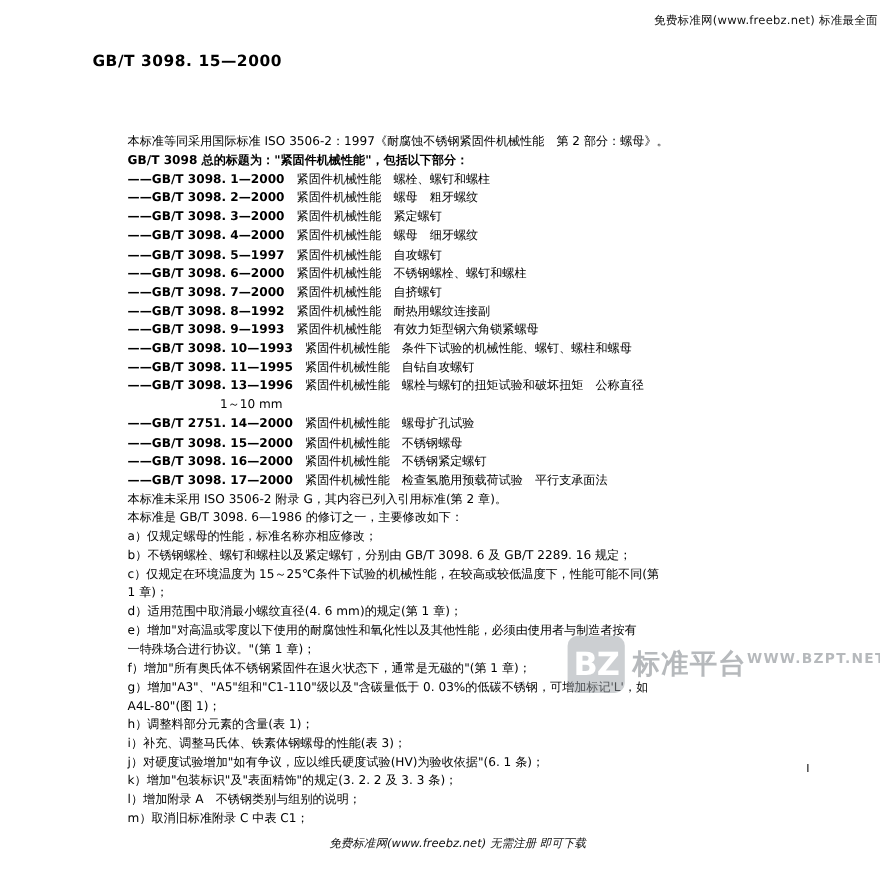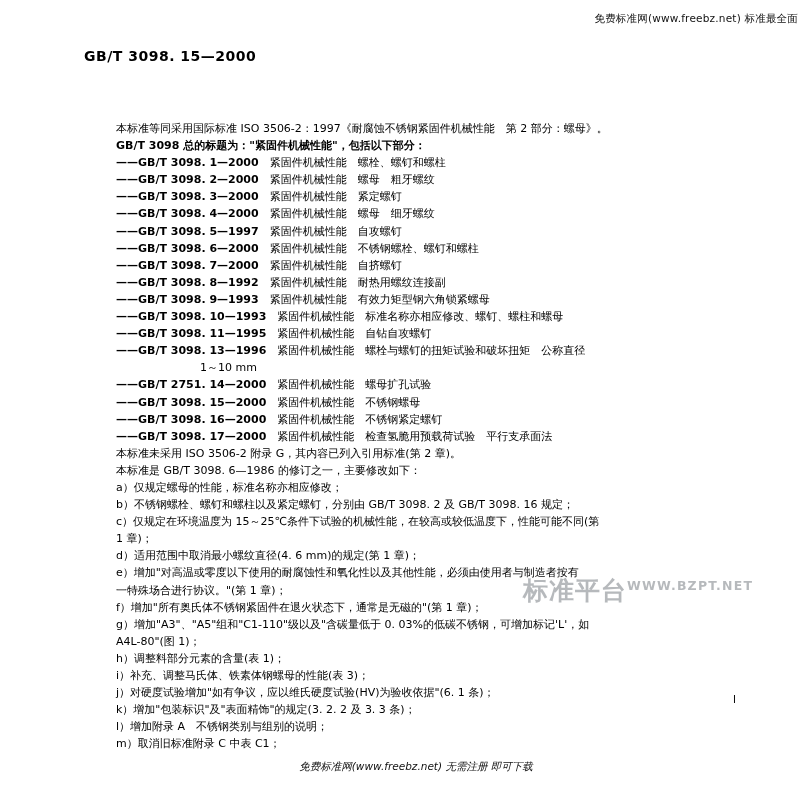--- a/index.html
+++ b/index.html
@@ -146,52 +146,53 @@
     <div id="part-list">
         <div class="listline"><span class="bold">——GB/T 3098. 1—2000　</span><span>紧固件机械性能　</span><span>螺栓、螺钉和螺柱</span></div>
         <div class="listline"><span class="bold">——GB/T 3098. 2—2000　</span><span>紧固件机械性能　</span><span>螺母　粗牙螺纹</span></div>
         <div class="listline"><span class="bold">——GB/T 3098. 3—2000　</span><span>紧固件机械性能　</span><span>紧定螺钉</span></div>
         <div class="listline"><span class="bold">——GB/T 3098. 4—2000　</span><span>紧固件机械性能　</span><span>螺母　细牙螺纹</span></div>
         <div class="listline"><span class="bold">——GB/T 3098. 5—1997　</span><span>紧固件机械性能　</span><span>自攻螺钉</span></div>
         <div class="listline"><span class="bold">——GB/T 3098. 6—2000　</span><span>紧固件机械性能　</span><span>不锈钢螺栓、螺钉和螺柱</span></div>
         <div class="listline"><span class="bold">——GB/T 3098. 7—2000　</span><span>紧固件机械性能　</span><span>自挤螺钉</span></div>
         <div class="listline"><span class="bold">——GB/T 3098. 8—1992　</span><span>紧固件机械性能　</span><span>耐热用螺纹连接副</span></div>
         <div class="listline"><span class="bold">——GB/T 3098. 9—1993　</span><span>紧固件机械性能　</span><span>有效力矩型钢六角锁紧螺母</span></div>
-        <div class="listline"><span class="bold">——GB/T 3098. 10—1993　</span><span>紧固件机械性能　</span><span>标准名称亦相应修改、螺钉、螺柱和螺母</span></div>
+        <div class="listline"><span class="bold">——GB/T 3098. 10—1993　</span><span>紧固件机械性能　</span><span>条件下试验的机械性能、螺钉、螺柱和螺母</span></div>
         <div class="listline"><span class="bold">——GB/T 3098. 11—1995　</span><span>紧固件机械性能　</span><span>自钻自攻螺钉</span></div>
         <div class="listline"><span class="bold">——GB/T 3098. 13—1996　</span><span>紧固件机械性能　</span><span>螺栓与螺钉的扭矩试验和破坏扭矩　公称直径</span></div>
         <div class="listline cont">1～10 mm</div>
         <div class="listline"><span class="bold">——GB/T 2751. 14—2000　</span><span>紧固件机械性能　</span><span>螺母扩孔试验</span></div>
         <div class="listline"><span class="bold">——GB/T 3098. 15—2000　</span><span>紧固件机械性能　</span><span>不锈钢螺母</span></div>
         <div class="listline"><span class="bold">——GB/T 3098. 16—2000　</span><span>紧固件机械性能　</span><span>不锈钢紧定螺钉</span></div>
         <div class="listline"><span class="bold">——GB/T 3098. 17—2000　</span><span>紧固件机械性能　</span><span>检查氢脆用预载荷试验　平行支承面法</span></div>
       </div>
     <p class="p">本标准未采用 ISO 3506-2 附录 G，其内容已列入引用标准(第 2 章)。</p>
     <p class="p">本标准是 GB/T 3098. 6—1986 的修订之一，主要修改如下：</p>
     <div id="changes-list">
         <p class="p">a）仅规定螺母的性能，标准名称亦相应修改；</p>
-        <p class="p">b）不锈钢螺栓、螺钉和螺柱以及紧定螺钉，分别由 GB/T 3098. 2 及 GB/T 3098. 16 规定；</p>
+        <p class="p">b）不锈钢螺栓、螺钉和螺柱以及紧定螺钉，分别由 GB/T 3098. 6 及 GB/T 2289. 16 规定；</p>
         <p class="p">c）仅规定在环境温度为 15～25℃条件下试验的机械性能，在较高或较低温度下，性能可能不同(第
 1 章)；</p>
         <p class="p">d）适用范围中取消最小螺纹直径(4. 6 mm)的规定(第 1 章)；</p>
         <p class="p">e）增加"对高温或零度以下使用的耐腐蚀性和氧化性以及其他性能，必须由使用者与制造者按有
 一特殊场合进行协议。"(第 1 章)；</p>
         <p class="p">f）增加"所有奥氏体不锈钢紧固件在退火状态下，通常是无磁的"(第 1 章)；</p>
         <p class="p">g）增加"A3"、"A5"组和"C1-110"级以及"含碳量低于 0. 03%的低碳不锈钢，可增加标记'L'，如
 A4L-80"(图 1)；</p>
         <p class="p">h）调整料部分元素的含量(表 1)；</p>
         <p class="p">i）补充、调整马氏体、铁素体钢螺母的性能(表 3)；</p>
         <p class="p">j）对硬度试验增加"如有争议，应以维氏硬度试验(HV)为验收依据"(6. 1 条)；</p>
         <p class="p">k）增加"包装标识"及"表面精饰"的规定(3. 2. 2 及 3. 3 条)；</p>
         <p class="p">l）增加附录 A　不锈钢类别与组别的说明；</p>
         <p class="p">m）取消旧标准附录 C 中表 C1；</p>
       </div>
   </div>
 
   <div class="logo-wm">
+    <div class="logo-mark">BZ</div>
     <div class="logo-text">
       <div class="logo-cn">标准平台</div>
       <div class="logo-en">WWW.BZPT.NET</div>
     </div>
   </div>
 
   <div class="page-num">I</div>
 
   <div class="bottom-watermark">免费标准网(www.freebz.net) 无需注册 即可下载</div>
 

